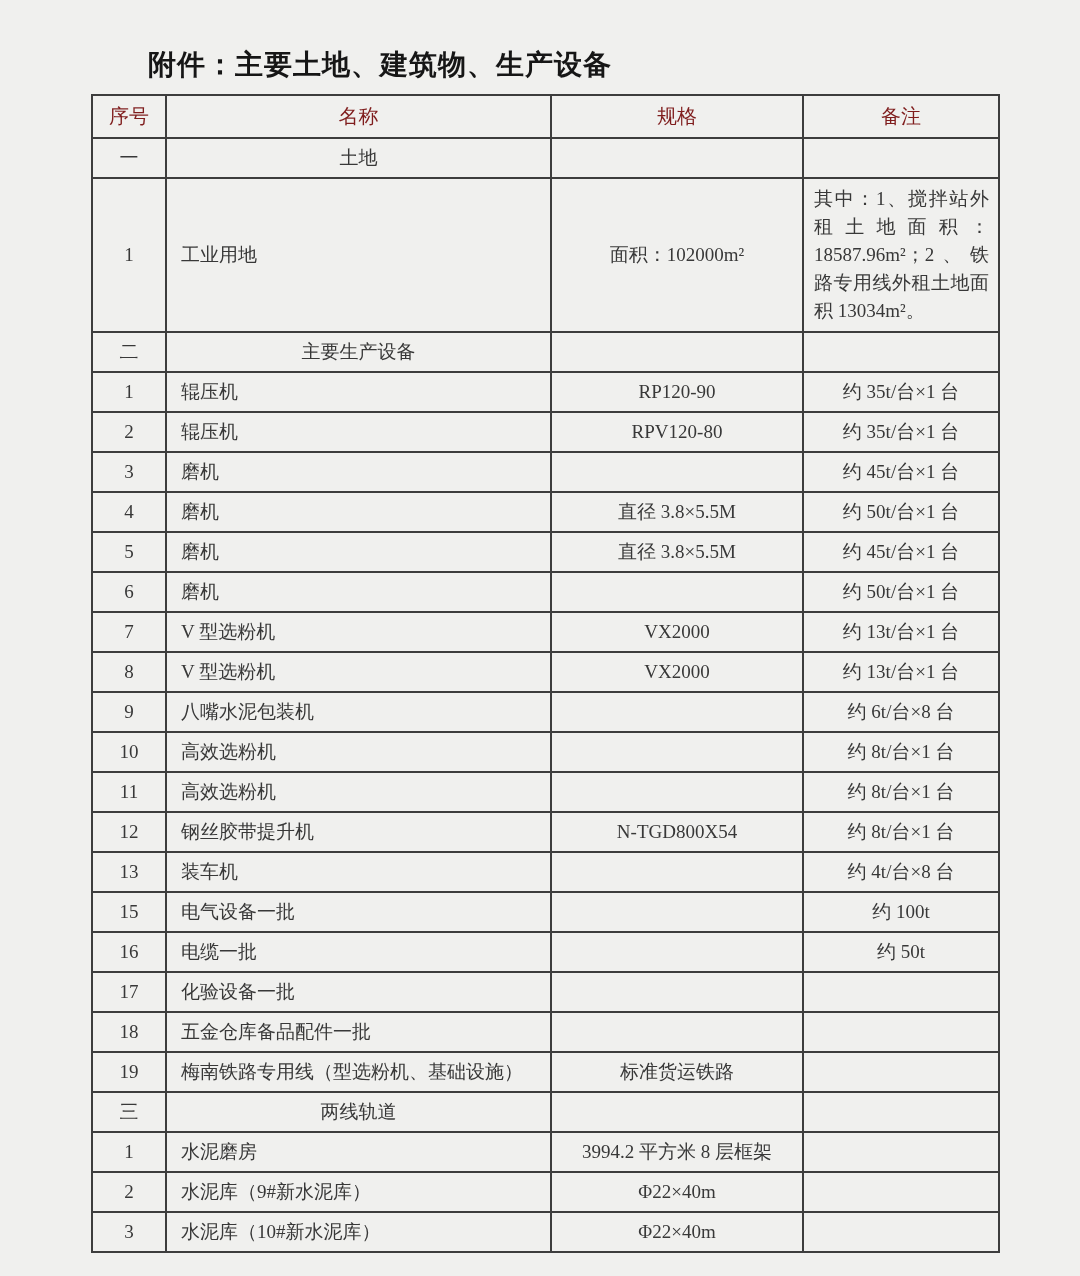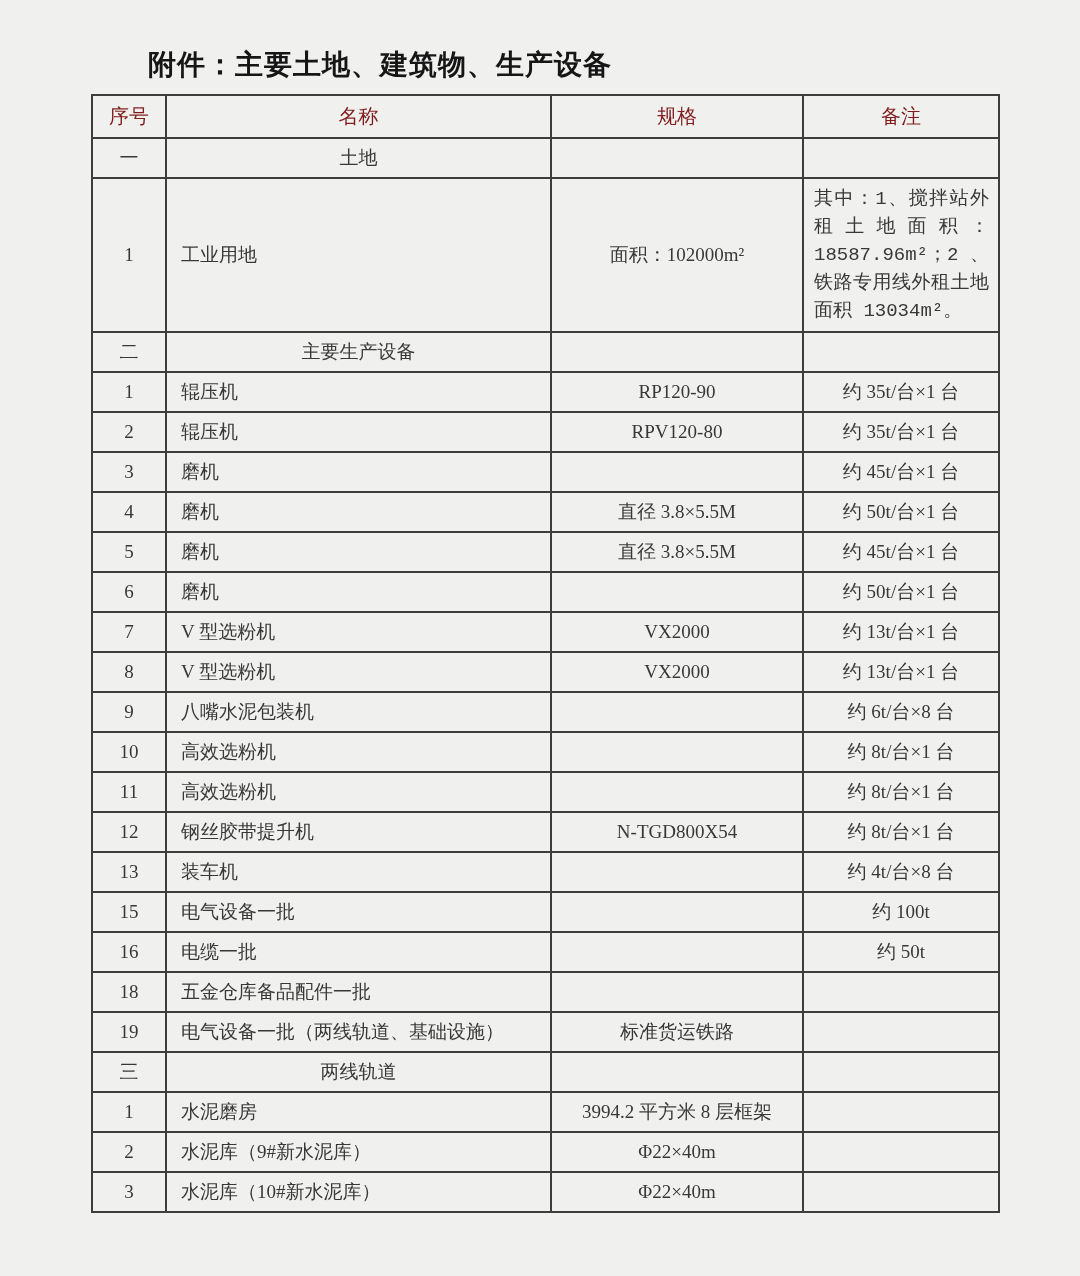--- a/index.html
+++ b/index.html
@@ -60,21 +60,20 @@
     text-align: center;
     padding-left: 6px;
     margin-top: 29px;
   }
   .main-table td.long-note {
     text-align: justify;
     text-justify: inter-ideograph;
     line-height: 28px;
     padding: 6px 9px 6px 10px;
     font-size: 19px;
-    font-family: Liberation Mono, monospace;
   }
 </style>
 </head>
 <body>
 
 <div class="page">
 
   <h1 class="doc-title">附件：主要土地、建筑物、生产设备</h1>
 
   <table class="main-table">
@@ -195,28 +194,34 @@
           <td class="col-spec"></td>
           <td class="col-note">约 100t</td>
         </tr>
         <tr>
           <td class="col-no">16</td>
           <td class="col-name">电缆一批</td>
           <td class="col-spec"></td>
           <td class="col-note">约 50t</td>
         </tr>
         <tr>
+          <td class="col-no">17</td>
+          <td class="col-name">化验设备一批</td>
+          <td class="col-spec"></td>
+          <td class="col-note"></td>
+        </tr>
+        <tr>
           <td class="col-no">18</td>
           <td class="col-name">五金仓库备品配件一批</td>
           <td class="col-spec"></td>
           <td class="col-note"></td>
         </tr>
         <tr>
           <td class="col-no">19</td>
-          <td class="col-name">电气设备一批（两线轨道、基础设施）</td>
+          <td class="col-name">梅南铁路专用线（型选粉机、基础设施）</td>
           <td class="col-spec">标准货运铁路</td>
           <td class="col-note"></td>
         </tr>
         <tr class="section">
           <td class="col-no">三</td>
           <td class="col-name">两线轨道</td>
           <td class="col-spec"></td>
           <td class="col-note"></td>
         </tr>
         <tr>

